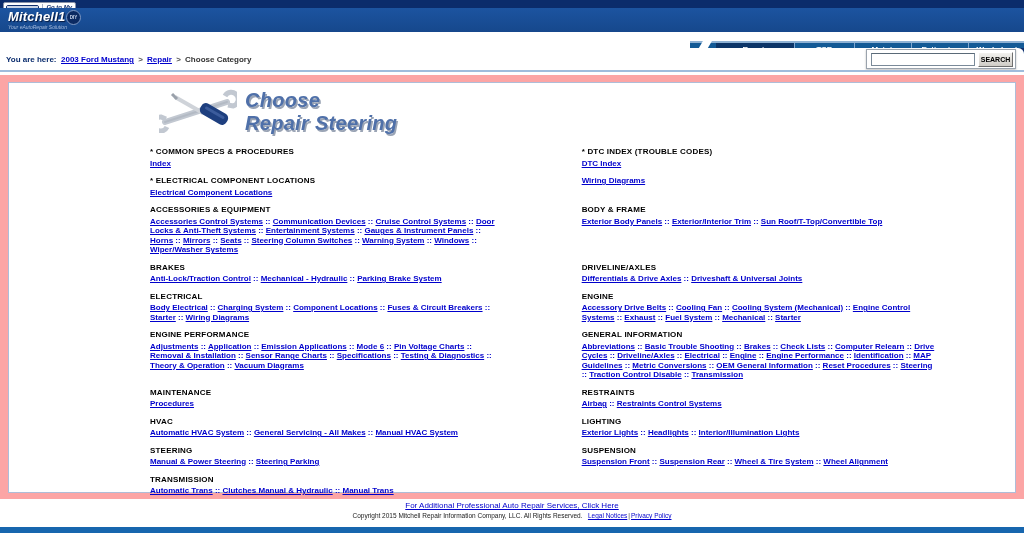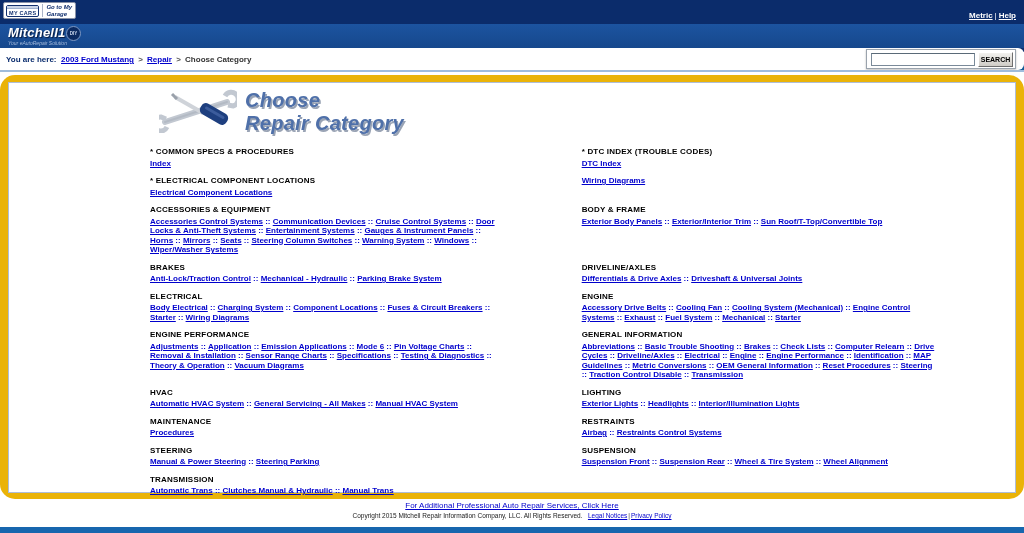--- a/index.html
+++ b/index.html
@@ -13,21 +13,21 @@
   .plate { border:1px solid #12306e; border-radius:2px; background:#fff; padding:0 2px; margin-right:3px; text-align:center; }
   .plate-strip { height:3px; background:#c9d4e6; border-bottom:1px solid #9fb0cc; margin:0 -2px 1px -2px; }
   .plate-text { font-size:5.5px; font-weight:bold; color:#12306e; letter-spacing:.3px; line-height:6px; }
   .garage-text { font-size:6px; font-weight:bold; font-style:italic; color:#12306e; line-height:6.5px; border-left:1px solid #aab4c8; padding-left:3px; }
   .session { position:absolute; right:8px; top:4px; text-align:right; }
   .session a { color:#fff; font-size:8px; font-weight:bold; text-decoration:underline; }
   .session .pipe { color:#fff; font-size:8px; margin:0 2px; }
   .version { color:#b9c8e8; font-size:6.5px; margin-top:2px; }
 
   
-  .brandbar { position:absolute; left:0; top:24px; width:1024px; height:24px; background:linear-gradient(#1c54a0,#16488c); }
+  .brandbar { position:absolute; left:0; top:8px; width:1024px; height:24px; background:linear-gradient(#1c54a0,#16488c); }
   .logo { position:absolute; left:8px; top:1px; }
   .logo-name { color:#fff; font-size:13px; font-weight:bold; font-style:italic; letter-spacing:.2px; text-shadow:1px 1px 1px #06183d; }
   .logo-tagline { color:#a7bcdd; font-size:5px; font-style:italic; margin-top:0; }
   .logo-badge { position:absolute; left:66px; top:2px; width:15px; height:15px; border-radius:50%; background:#0b2a62; border:1px solid #7d98c4; color:#cdd9ee; font-size:4.5px; font-weight:bold; display:flex; align-items:center; justify-content:center; }
 
   
   .tabstrip { position:absolute; left:690px; top:33px; width:334px; height:15px; background:#135A96; border-top:2px solid #8FB2D4; }
   .tab-slash { position:absolute; left:8px; top:-2px; width:9px; height:17px; background:#fff; transform:skewX(-30deg); }
   .tabs { position:absolute; left:26px; top:0; height:13px; display:flex; }
   .tab { height:13px; line-height:13px; text-align:center; color:#fff; font-weight:bold; font-size:8px; text-decoration:underline; background:#135A96; border-left:1px solid #7FA6CF; cursor:pointer; }
@@ -43,21 +43,21 @@
   .crumb-sep { color:#555; font-weight:bold; margin:0 2px; }
   .crumb-current { color:#333; font-weight:bold; }
 
   
   .search-panel { position:absolute; left:866px; top:49px; width:150px; height:20px; background:#fff; border:1px solid #9aa3ad; box-shadow:0 1px 2px rgba(0,0,0,.25); display:flex; align-items:center; padding:0 2px 0 4px; }
   .search-input { width:104px; height:13px; border:1px solid #7a8a99; border-top-color:#5a6a78; font-size:8px; padding:0 2px; }
   .search-btn { margin-left:3px; width:35px; height:15px; background:linear-gradient(#f2f1ee,#cfccc6); border:1px solid; border-color:#fff #6f6f6f #6f6f6f #fff; font-size:7px; font-weight:bold; color:#000; cursor:pointer; font-family:"Liberation Sans",sans-serif; }
 
   
   .accent-line { position:absolute; left:0; top:70px; width:1024px; height:2px; background:#9FBCDC; }
-  .main-outer { position:absolute; left:0; top:75px; width:1024px; height:424px; background:#eab308; padding:7px 8px 6px 8px;border-radius:15px; }
+  .main-outer { position:absolute; left:0; top:75px; width:1024px; height:424px; background:#fca5a5; padding:7px 8px 6px 8px; }
   .content { position:relative; width:1008px; height:411px; background:#fff; border:1px solid #aebdd8; }
 
   .page-head { position:absolute; left:150px; top:6px; display:flex; align-items:flex-start; }
   .tools-icon { width:78px; height:44px; margin-right:8px; }
   .page-title { font-size:20px; font-weight:bold; font-style:italic; color:#4F70A9; line-height:23px; letter-spacing:.3px; text-shadow:1.5px 1.5px 0 #9aa4b5; }
 
   
   .cat-table { position:absolute; left:100px; top:64px; width:830px; }
   .cat-row { display:flex; margin-bottom:8px;margin-left:41px; }
   .cat-cell { width:358px; }
@@ -148,21 +148,21 @@
           <path d="M8 38 a7 7 0 1 1 -6 -10 l5 2" fill="none" stroke="#c2c8d1" stroke-width="5"></path>
           <path d="M66 7 a7 7 0 1 1 8 10 l-5 -1" fill="none" stroke="#c2c8d1" stroke-width="5"></path>
 
           <path d="M16 8 L44 24" stroke="#cfd3d9" stroke-width="4"></path>
           <path d="M13 5 L18 10" stroke="#9aa1ab" stroke-width="3"></path>
           <rect x="40" y="19" width="30" height="12" rx="5" fill="#1e3f7f" transform="rotate(30 55 25)"></rect>
           <rect x="44" y="22" width="22" height="3" rx="1.5" fill="#3c5c9c" transform="rotate(30 55 25)"></rect>
         </svg>
         <div class="page-title">
           <div>Choose</div>
-          <div>Repair Category</div>
+          <div>Repair Steering</div>
         </div>
       </div>
 
       <div class="cat-table">
           <div class="cat-row">
             <div class="cat-cell cat-left">
               <div class="cat-title">* COMMON SPECS &amp; PROCEDURES</div>
               <div class="cat-links"><a class="cat-link" href="#">Index</a></div>
             </div>
             <div class="cat-cell cat-right">
@@ -214,36 +214,36 @@
               <div class="cat-title">ENGINE PERFORMANCE</div>
               <div class="cat-links"><a class="cat-link" href="#">Adjustments</a><span class="sep"> :: </span><a class="cat-link" href="#">Application</a><span class="sep"> :: </span><a class="cat-link" href="#">Emission Applications</a><span class="sep"> :: </span><a class="cat-link" href="#">Mode 6</a><span class="sep"> :: </span><a class="cat-link" href="#">Pin Voltage Charts</a><span class="sep"> :: </span><a class="cat-link" href="#">Removal &amp; Installation</a><span class="sep"> :: </span><a class="cat-link" href="#">Sensor Range Charts</a><span class="sep"> :: </span><a class="cat-link" href="#">Specifications</a><span class="sep"> :: </span><a class="cat-link" href="#">Testing &amp; Diagnostics</a><span class="sep"> :: </span><a class="cat-link" href="#">Theory &amp; Operation</a><span class="sep"> :: </span><a class="cat-link" href="#">Vacuum Diagrams</a></div>
             </div>
             <div class="cat-cell cat-right">
               <div class="cat-title">GENERAL INFORMATION</div>
               <div class="cat-links"><a class="cat-link" href="#">Abbreviations</a><span class="sep"> :: </span><a class="cat-link" href="#">Basic Trouble Shooting</a><span class="sep"> :: </span><a class="cat-link" href="#">Brakes</a><span class="sep"> :: </span><a class="cat-link" href="#">Check Lists</a><span class="sep"> :: </span><a class="cat-link" href="#">Computer Relearn</a><span class="sep"> :: </span><a class="cat-link" href="#">Drive Cycles</a><span class="sep"> :: </span><a class="cat-link" href="#">Driveline/Axles</a><span class="sep"> :: </span><a class="cat-link" href="#">Electrical</a><span class="sep"> :: </span><a class="cat-link" href="#">Engine</a><span class="sep"> :: </span><a class="cat-link" href="#">Engine Performance</a><span class="sep"> :: </span><a class="cat-link" href="#">Identification</a><span class="sep"> :: </span><a class="cat-link" href="#">MAP Guidelines</a><span class="sep"> :: </span><a class="cat-link" href="#">Metric Conversions</a><span class="sep"> :: </span><a class="cat-link" href="#">OEM General Information</a><span class="sep"> :: </span><a class="cat-link" href="#">Reset Procedures</a><span class="sep"> :: </span><a class="cat-link" href="#">Steering</a><span class="sep"> :: </span><a class="cat-link" href="#">Traction Control Disable</a><span class="sep"> :: </span><a class="cat-link" href="#">Transmission</a></div>
             </div>
           </div>
           <div class="cat-row">
             <div class="cat-cell cat-left">
+              <div class="cat-title">MAINTENANCE</div>
+              <div class="cat-links"><a class="cat-link" href="#">Procedures</a></div>
+            </div>
+            <div class="cat-cell cat-right">
+              <div class="cat-title">RESTRAINTS</div>
+              <div class="cat-links"><a class="cat-link" href="#">Airbag</a><span class="sep"> :: </span><a class="cat-link" href="#">Restraints Control Systems</a></div>
+            </div>
+          </div>
+          <div class="cat-row">
+            <div class="cat-cell cat-left">
               <div class="cat-title">HVAC</div>
               <div class="cat-links"><a class="cat-link" href="#">Automatic HVAC System</a><span class="sep"> :: </span><a class="cat-link" href="#">General Servicing - All Makes</a><span class="sep"> :: </span><a class="cat-link" href="#">Manual HVAC System</a></div>
             </div>
             <div class="cat-cell cat-right">
               <div class="cat-title">LIGHTING</div>
               <div class="cat-links"><a class="cat-link" href="#">Exterior Lights</a><span class="sep"> :: </span><a class="cat-link" href="#">Headlights</a><span class="sep"> :: </span><a class="cat-link" href="#">Interior/Illumination Lights</a></div>
-            </div>
-          </div>
-          <div class="cat-row">
-            <div class="cat-cell cat-left">
-              <div class="cat-title">MAINTENANCE</div>
-              <div class="cat-links"><a class="cat-link" href="#">Procedures</a></div>
-            </div>
-            <div class="cat-cell cat-right">
-              <div class="cat-title">RESTRAINTS</div>
-              <div class="cat-links"><a class="cat-link" href="#">Airbag</a><span class="sep"> :: </span><a class="cat-link" href="#">Restraints Control Systems</a></div>
             </div>
           </div>
           <div class="cat-row">
             <div class="cat-cell cat-left">
               <div class="cat-title">STEERING</div>
               <div class="cat-links"><a class="cat-link" href="#">Manual &amp; Power Steering</a><span class="sep"> :: </span><a class="cat-link" href="#">Steering Parking</a></div>
             </div>
             <div class="cat-cell cat-right">
               <div class="cat-title">SUSPENSION</div>
               <div class="cat-links"><a class="cat-link" href="#">Suspension Front</a><span class="sep"> :: </span><a class="cat-link" href="#">Suspension Rear</a><span class="sep"> :: </span><a class="cat-link" href="#">Wheel &amp; Tire System</a><span class="sep"> :: </span><a class="cat-link" href="#">Wheel Alignment</a></div>

